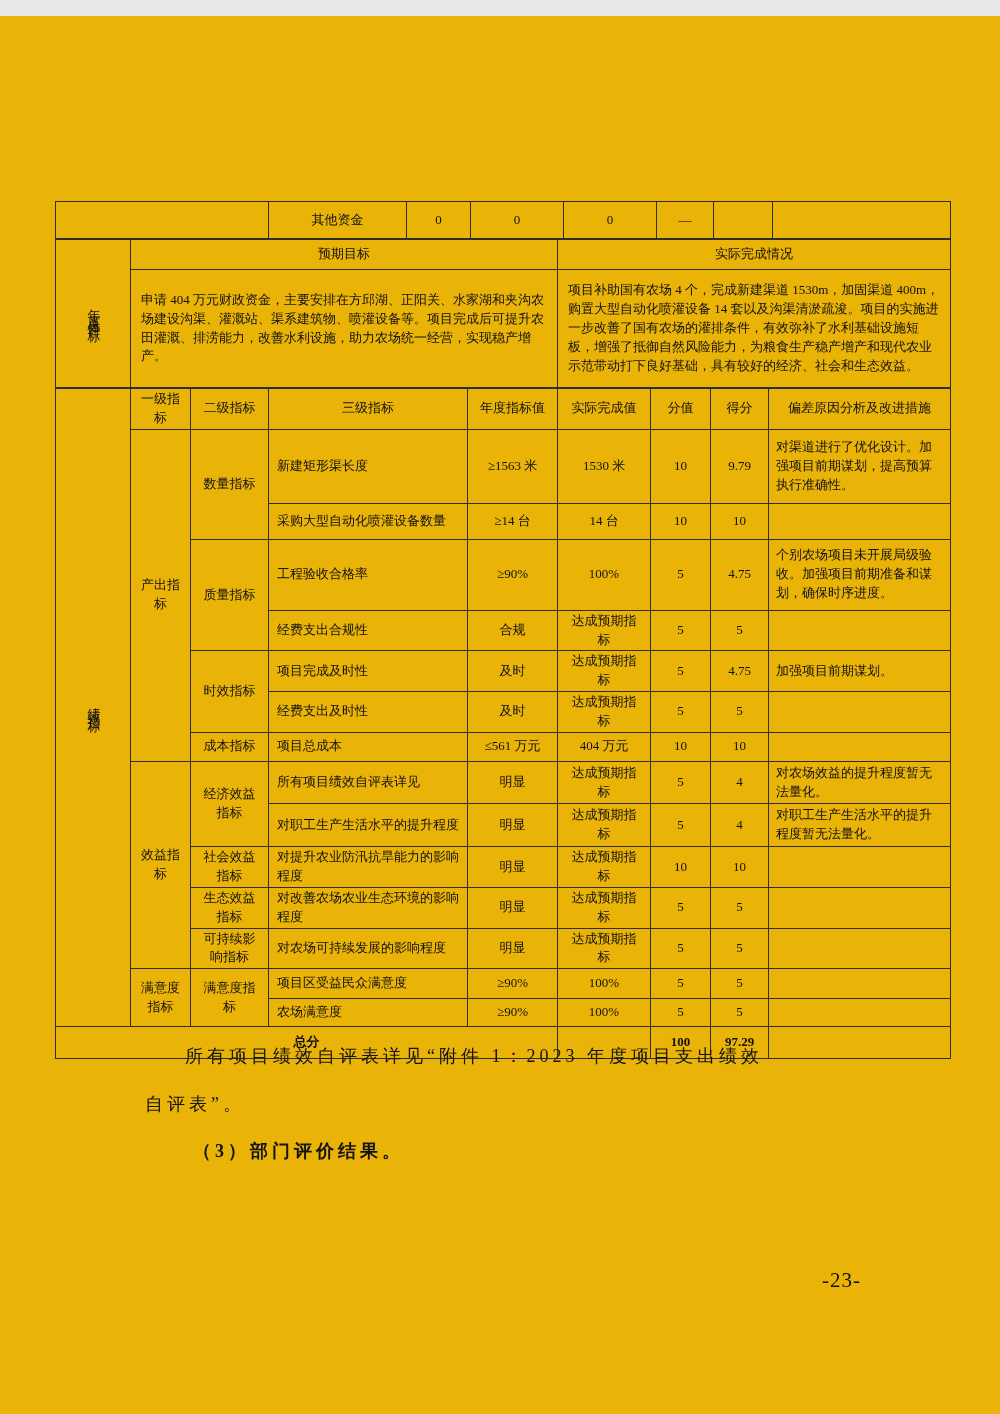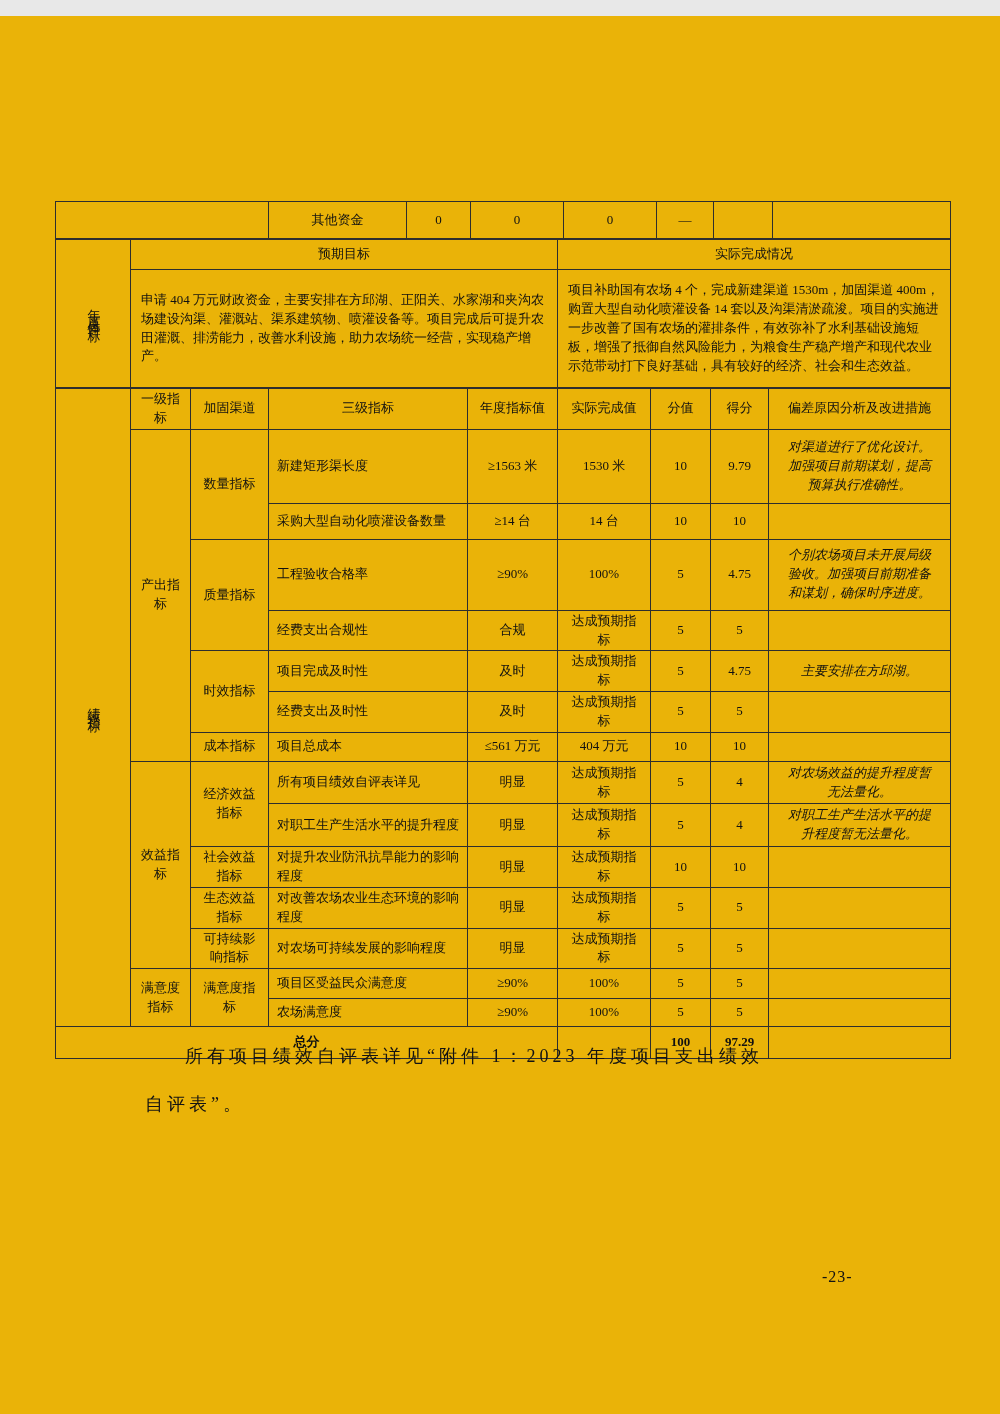--- a/index.html
+++ b/index.html
@@ -10,32 +10,32 @@
     font-family:"Liberation Serif","DejaVu Serif",serif; color:#111111;
   }
   .tablewrap { position:absolute; left:55px; top:185px; width:895px; }
   table { border-collapse:collapse; table-layout:fixed; width:895px; }
   td {
     border:1px solid #2e2e2e; font-size:13px; line-height:1.45;
     padding:1px 8px; text-align:center; vertical-align:middle;
     word-break:break-all; overflow:hidden;
   }
   td.left { text-align:left; }
-  td.dev { text-align:center; padding:2px 13px;font-style:italic; }
+  td.dev { text-align:left; padding:2px 7px; }
   .vtext {
     display:inline-block; writing-mode:vertical-lr; text-orientation:upright;
     letter-spacing:4px; font-size:13px;
   }
   .goaltext { padding:4px 10px; }
   .bold { font-weight:bold; }
   .bodyline {
     position:absolute; font-size:18px; letter-spacing:4px;
     white-space:nowrap; color:#131313;
   }
-  .pagenum { position:absolute; font-size:16px; letter-spacing:1px; color:#131313; }
+  .pagenum { position:absolute; font-size:21px; letter-spacing:1px; color:#131313; }
 </style>
 </head>
 <body>
 
 <div class="page">
 
   <div class="tablewrap">
 
     <table>
       <colgroup>
@@ -94,21 +94,21 @@
           <col style="width:60px">
           <col style="width:58px">
           <col style="width:182px">
       </colgroup>
       <tbody>
           <tr style="height:39px">
         <td rowspan="15">
           <span class="vtext">绩效指标</span>
         </td>
         <td>一级指标</td>
-        <td>加固渠道</td>
+        <td>二级指标</td>
         <td>三级指标</td>
         <td>年度指标值</td>
         <td>实际完成值</td>
         <td>分值</td>
         <td>得分</td>
         <td>偏差原因分析及改进措施</td>
       </tr>
 
       <tr style="height:74px">
         <td rowspan="7">产出指标</td>
@@ -145,21 +145,21 @@
         <td>5</td>
         <td class="dev"></td>
       </tr>
       <tr style="height:37px">
         <td rowspan="2">时效指标</td>
         <td class="left">项目完成及时性</td>
         <td>及时</td>
         <td>达成预期指标</td>
         <td>5</td>
         <td>4.75</td>
-        <td class="dev">主要安排在方邱湖。</td>
+        <td class="dev">加强项目前期谋划。</td>
       </tr>
       <tr style="height:38px">
         <td class="left">经费支出及时性</td>
         <td>及时</td>
         <td>达成预期指标</td>
         <td>5</td>
         <td>5</td>
         <td class="dev"></td>
       </tr>
       <tr style="height:29px">
@@ -243,15 +243,16 @@
         <td class="bold">100</td>
         <td class="bold">97.29</td>
         <td></td>
       </tr>
     </tbody>
       </table>
   </div>
 
   <div class="bodyline" style="left:185px; top:1028px;">所有项目绩效自评表详见“附件 1：2023 年度项目支出绩效</div>
   <div class="bodyline" style="left:145px; top:1076px;">自评表”。</div>
+  <div class="bodyline bold" style="left:193px; top:1123px;">（3）部门评价结果。</div>
 
   <div class="pagenum" style="left:822px; top:1252px;">-23-</div>
 </div>
 
 </body></html>

